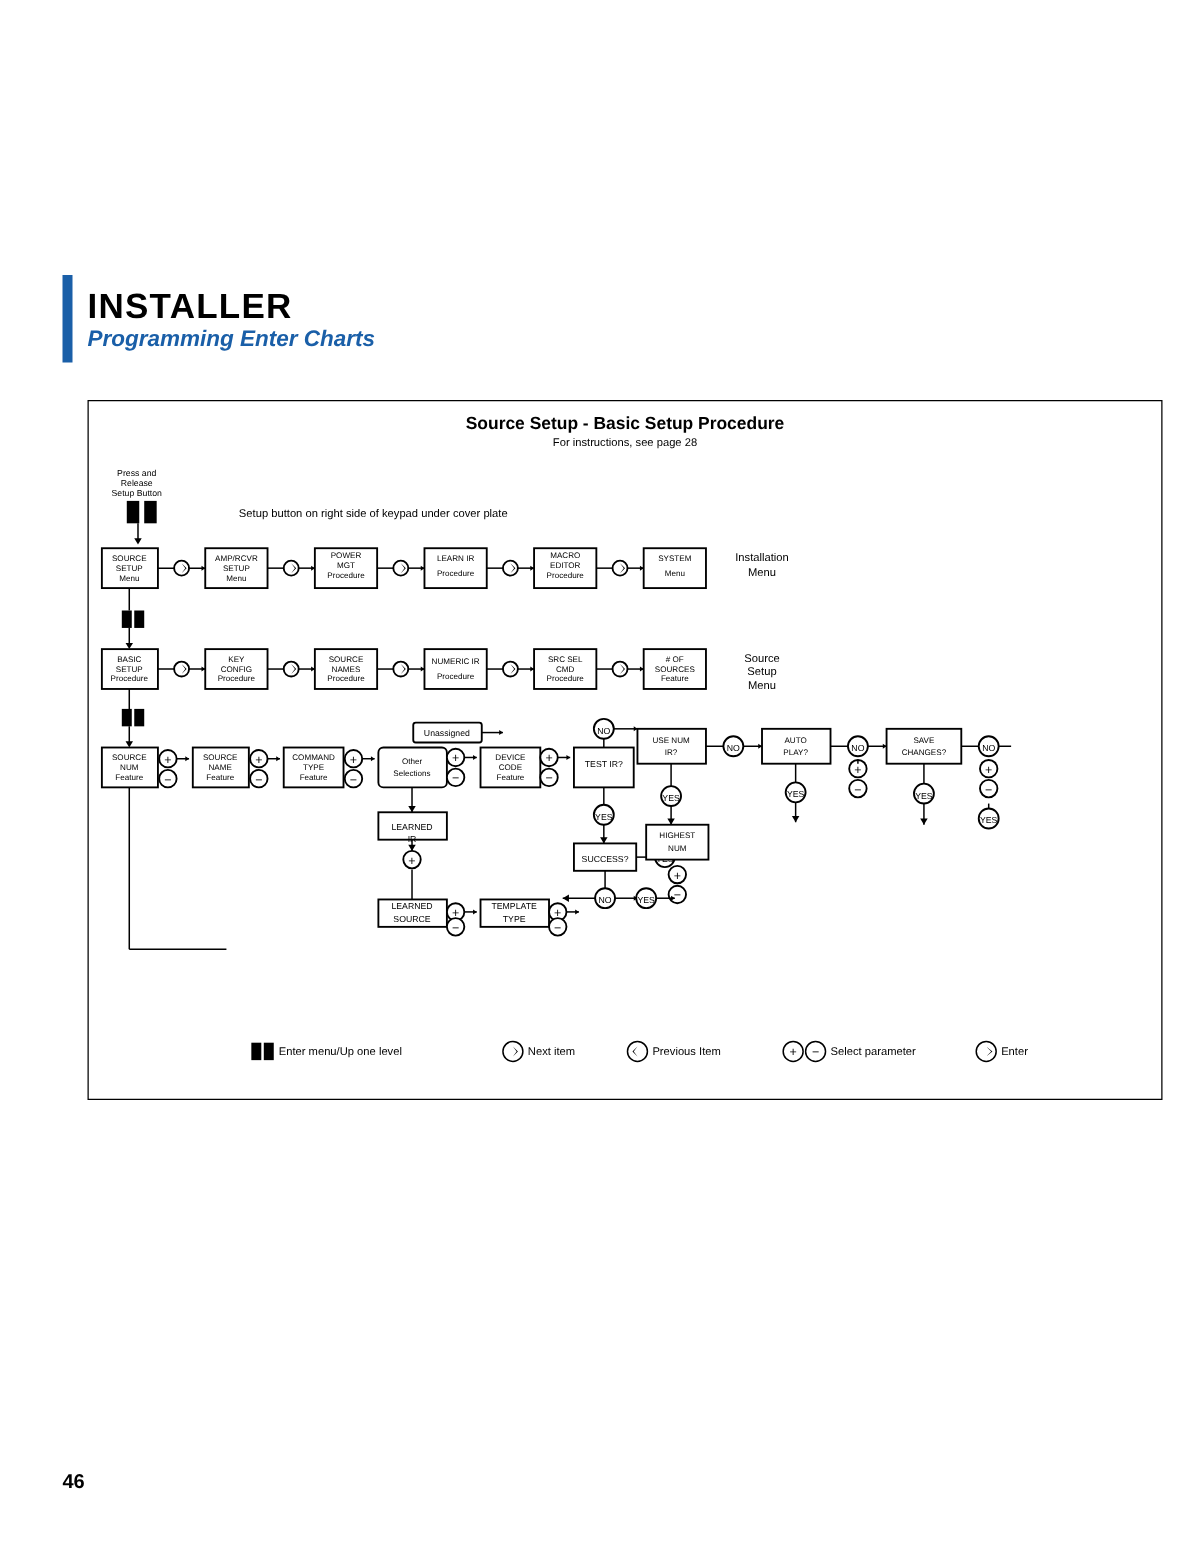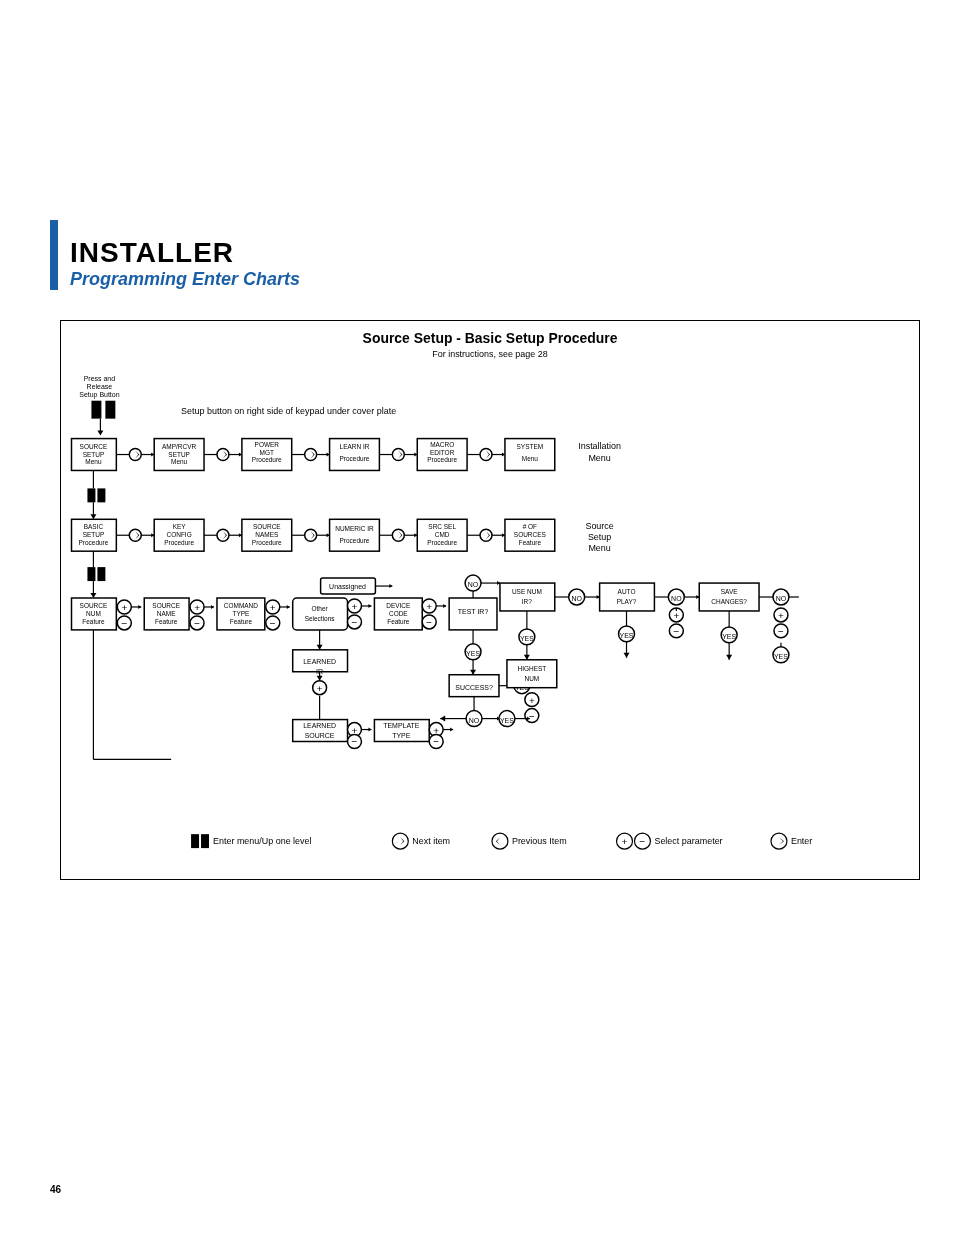--- a/index.html
+++ b/index.html
@@ -16,21 +16,21 @@
       width: 954px;
       min-height: 1235px;
       background: #fff;
       padding: 40px 50px;
       position: relative;
     }
 
     
     .header-section {
       display: flex;
-      align-items: flex-end;
+      align-items: center;
       margin-bottom: 30px;
       margin-top: 180px;
     }
 
     .blue-bar {
       width: 8px;
       height: 70px;
       background: #1a5fa8;
       margin-right: 12px;
       flex-shrink: 0;
@@ -51,38 +51,38 @@
       color: #1a5fa8;
     }
 
     
     .flowchart-section {
       margin-top: 20px;
       position: relative;
       width: 860px;
       height: 560px;
       border: 1.5px solid #000;
-      margin-left: 10px;
+      margin-left: 20px;
     }
 
     
     .flowchart-svg {
       position: absolute;
       top: 0;
       left: 0;
       width: 100%;
       height: 100%;
     }
 
     
     .page-number {
       position: absolute;
       bottom: 40px;
       left: 50px;
-      font-size: 10px;
+      font-size: 16px;
       font-weight: bold;
     }
 
     .box-node {
       fill: white;
       stroke: black;
       stroke-width: 1.5;
     }
     .circle-node {
       fill: white;

